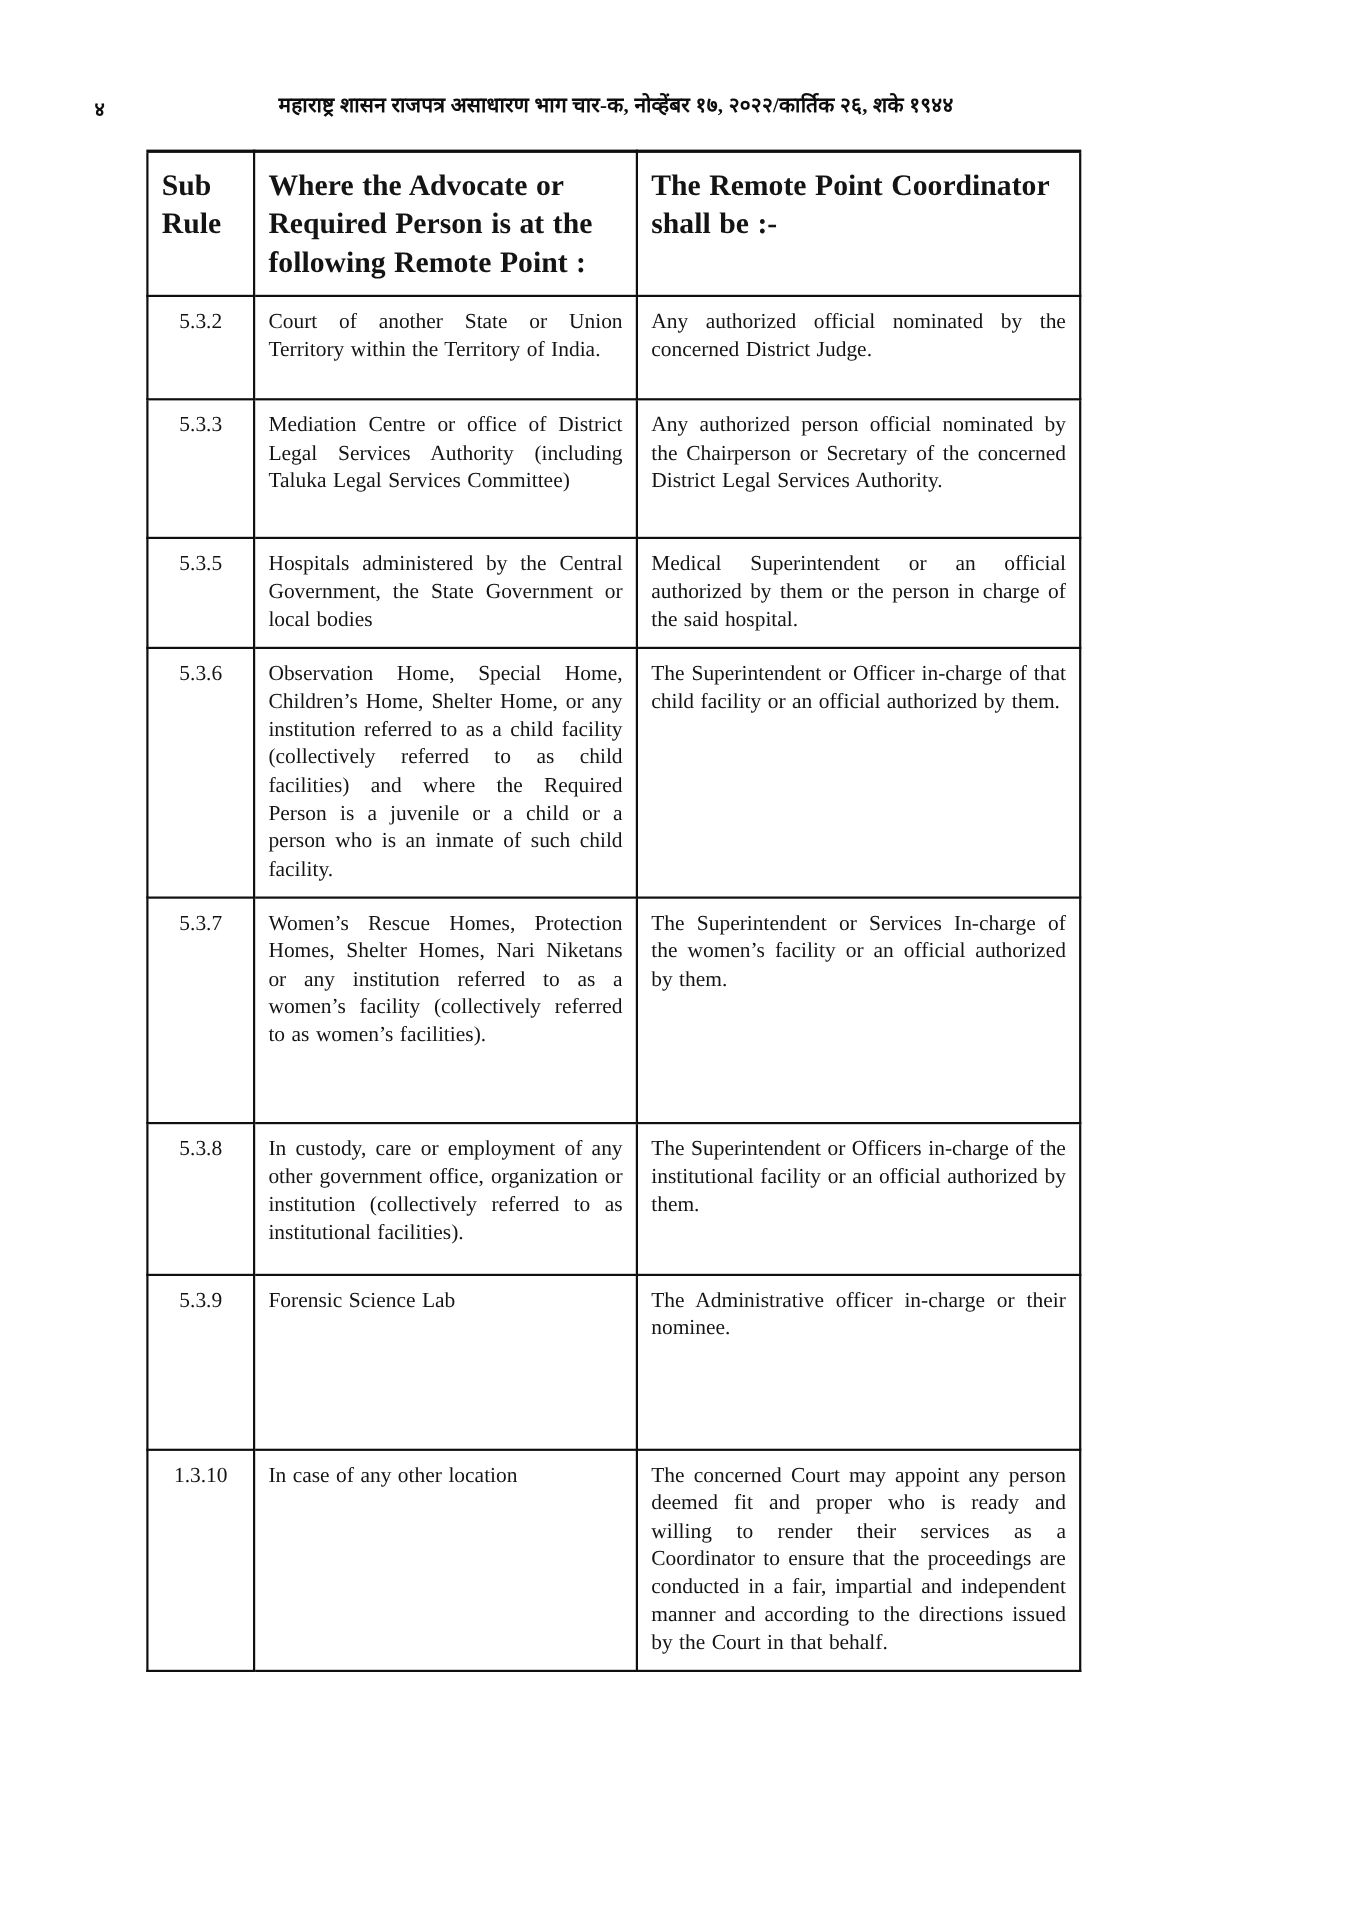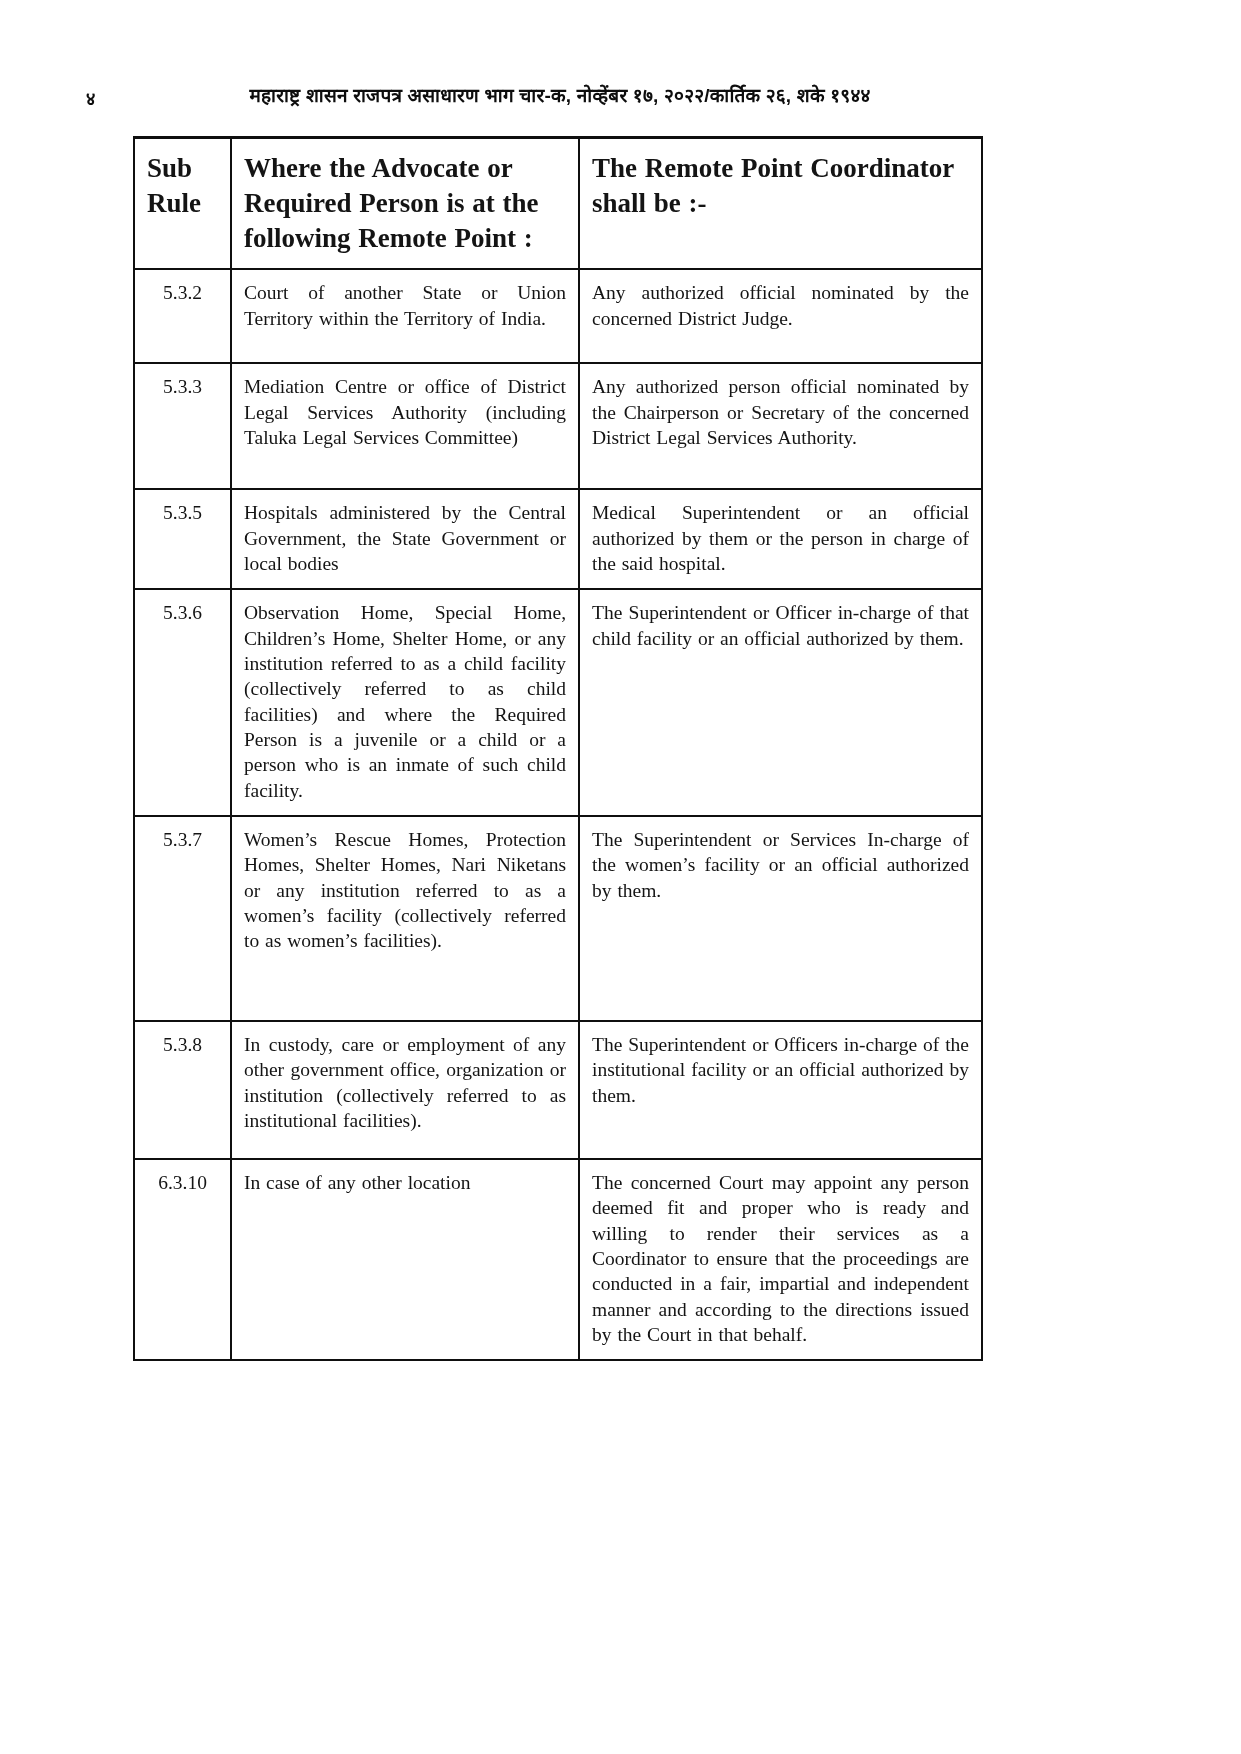--- a/index.html
+++ b/index.html
@@ -20,21 +20,21 @@
     width: 1241px;
     height: 1754px;
     overflow: hidden;
   }
   .page-header {
     position: absolute;
     top: 82px;
     left: 0;
     width: 1120px;
     text-align: center;
-    font-family: Liberation Sans, sans-serif;
+    font-family: Liberation Serif, serif;
     font-weight: bold;
     font-size: 19px;
     letter-spacing: 0.2px;
     color: #0d0d0d;
   }
   .page-number {
     position: absolute;
     top: 86px;
     left: 86px;
     font-family: "DejaVu Sans", "Liberation Sans", sans-serif;
@@ -138,20 +138,25 @@
           <td class="cell-rule">5.3.7</td>
           <td class="cell-remote">Women’s Rescue Homes, Protection Homes, Shelter Homes, Nari Niketans or any institution referred to as a women’s facility (collectively referred to as women’s facilities).</td>
           <td class="cell-coord">The Superintendent or Services In-charge of the women’s facility or an official authorized by them.</td>
         </tr>
         <tr>
           <td class="cell-rule">5.3.8</td>
           <td class="cell-remote">In custody, care or employment of any other government office, organization or institution (collectively referred to as institutional facilities).</td>
           <td class="cell-coord">The Superintendent or Officers in-charge of the institutional facility or an official authorized by them.</td>
         </tr>
         <tr>
-          <td class="cell-rule">6.3.10</td>
+          <td class="cell-rule">5.3.9</td>
+          <td class="cell-remote">Forensic Science Lab</td>
+          <td class="cell-coord">The Administrative officer in-charge or their nominee.</td>
+        </tr>
+        <tr>
+          <td class="cell-rule">1.3.10</td>
           <td class="cell-remote">In case of any other location</td>
           <td class="cell-coord">The concerned Court may appoint any person deemed fit and proper who is ready and willing to render their services as a Coordinator to ensure that the proceedings are conducted in a fair, impartial and independent manner and according to the directions issued by the Court in that behalf.</td>
         </tr>
       </tbody>
   </table>
 
 </div>
 
 </body></html>

